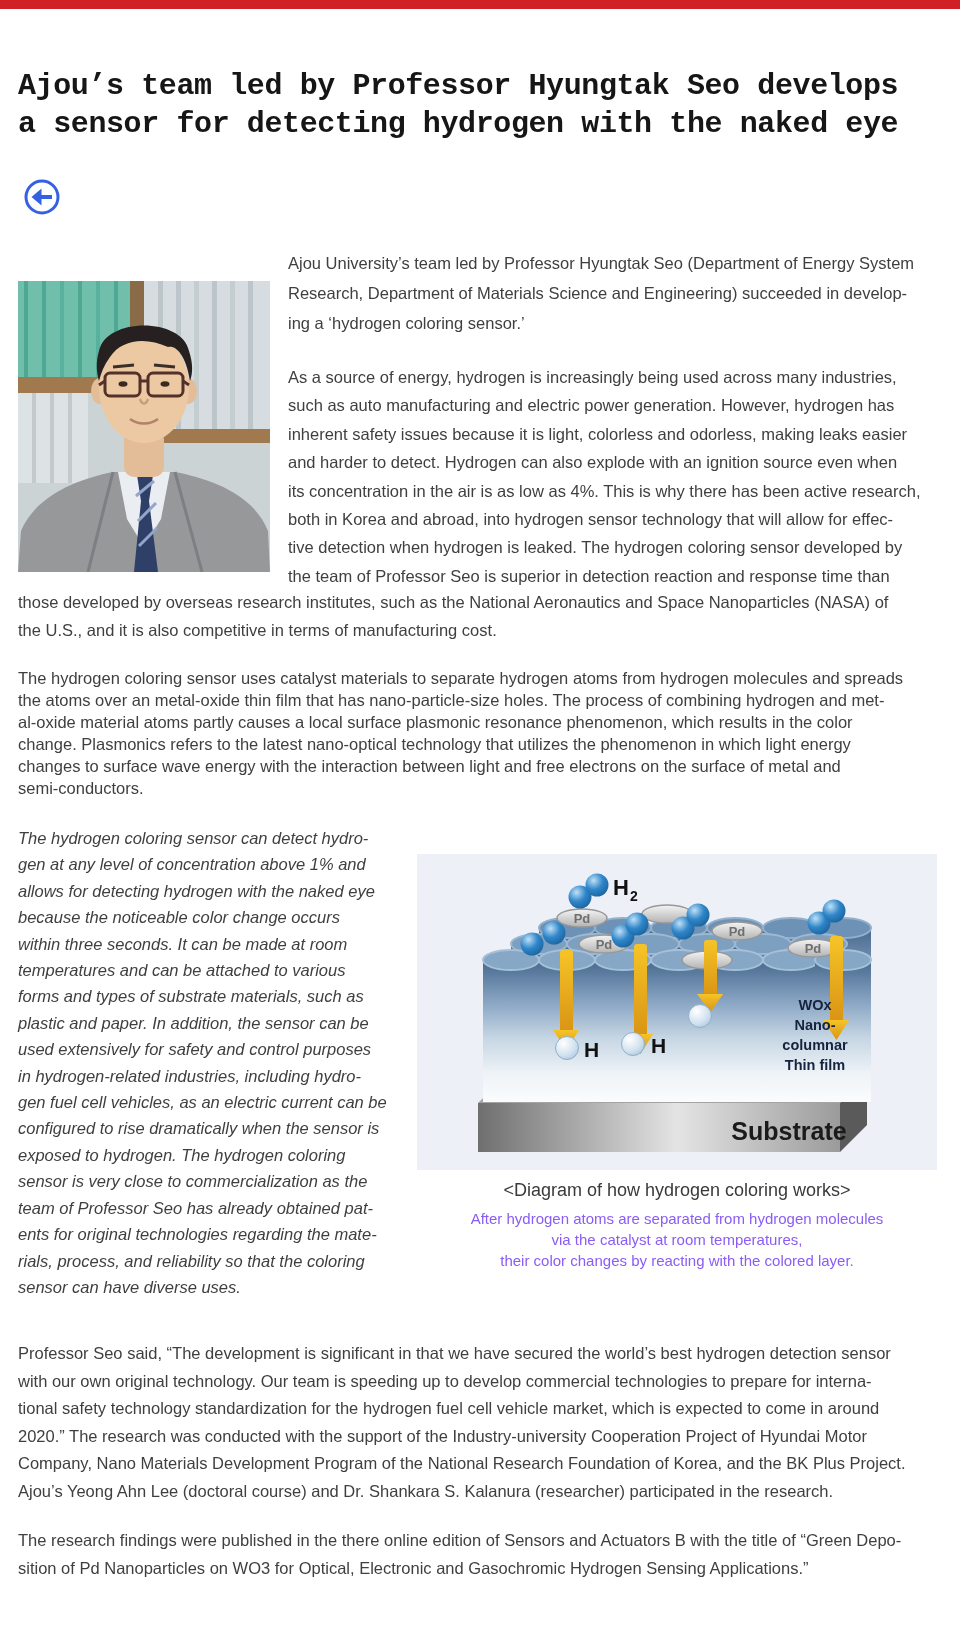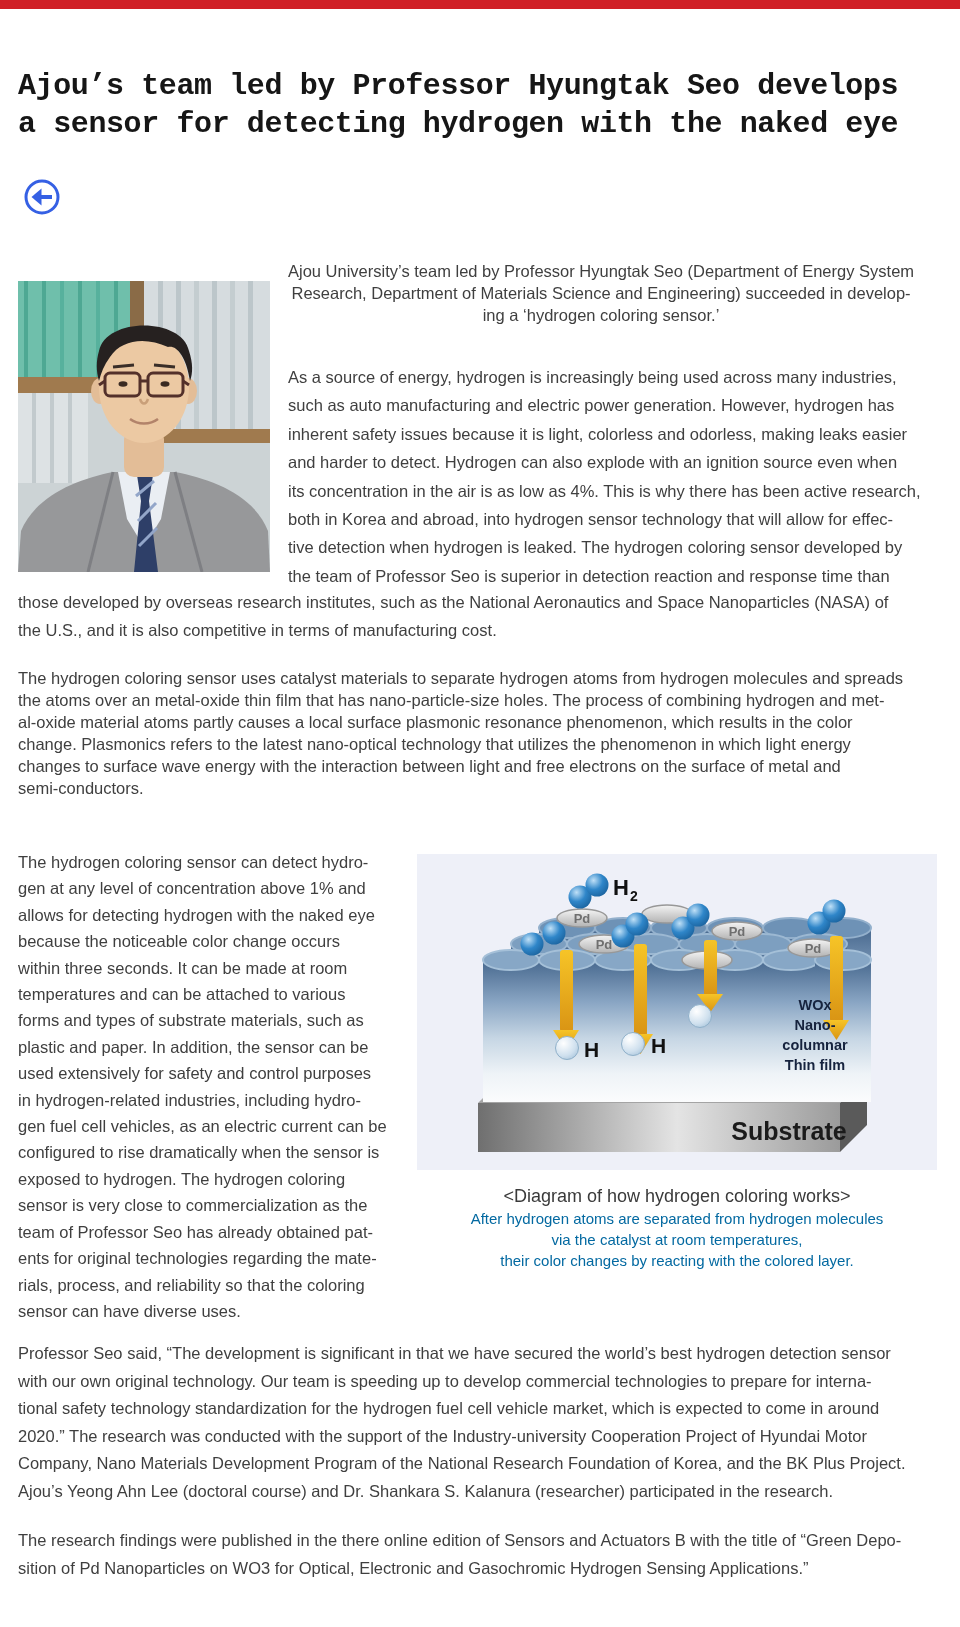--- a/index.html
+++ b/index.html
@@ -18,36 +18,36 @@
     letter-spacing:-0.4px;white-space:pre;
   }
   
   #back-button{left:23px;top:178px;width:38px;height:38px;cursor:pointer;}
   
   #professor-photo{left:18px;top:281px;width:252px;height:291px;}
   
   .body-lines{
     white-space:pre;color:#3f3f3f;font-size:16.5px;
   }
-  #para-1{left:288px;top:260px;line-height:22px;text-align:center;}
+  #para-1{left:288px;top:248px;line-height:30px;}
   #para-2{left:288px;top:363px;line-height:28.4px;}
   #para-2-cont{left:18px;top:588px;line-height:28.4px;}
   #para-3{left:18px;top:667px;line-height:22px;}
-  #para-left-col{left:18px;top:849px;line-height:26.4px;}
+  #para-left-col{left:18px;top:825px;line-height:26.4px;font-style:italic;}
   #para-5{left:18px;top:1340px;line-height:27.6px;}
   #para-6{left:18px;top:1527px;line-height:27.6px;}
   
   #figure-panel{left:417px;top:854px;width:520px;height:316px;}
   #figure-caption-title{
     left:417px;top:1180px;width:520px;text-align:center;
-    font-size:18px;color:#3a3a3a;margin-top:6px;
+    font-size:18px;color:#3a3a3a;
   }
   #figure-caption-text{
     left:417px;top:1208px;width:520px;text-align:center;
-    font-size:15px;line-height:21px;color:#0369a1;white-space:pre;
+    font-size:15px;line-height:21px;color:#8b5cf6;white-space:pre;
   }
 </style>
 </head>
 <body>
 
 <div class="abs" id="top-bar"></div>
 
 <div class="abs" id="page-title">Ajou’s team led by Professor Hyungtak Seo develops
 a sensor for detecting hydrogen with the naked eye</div>
 

